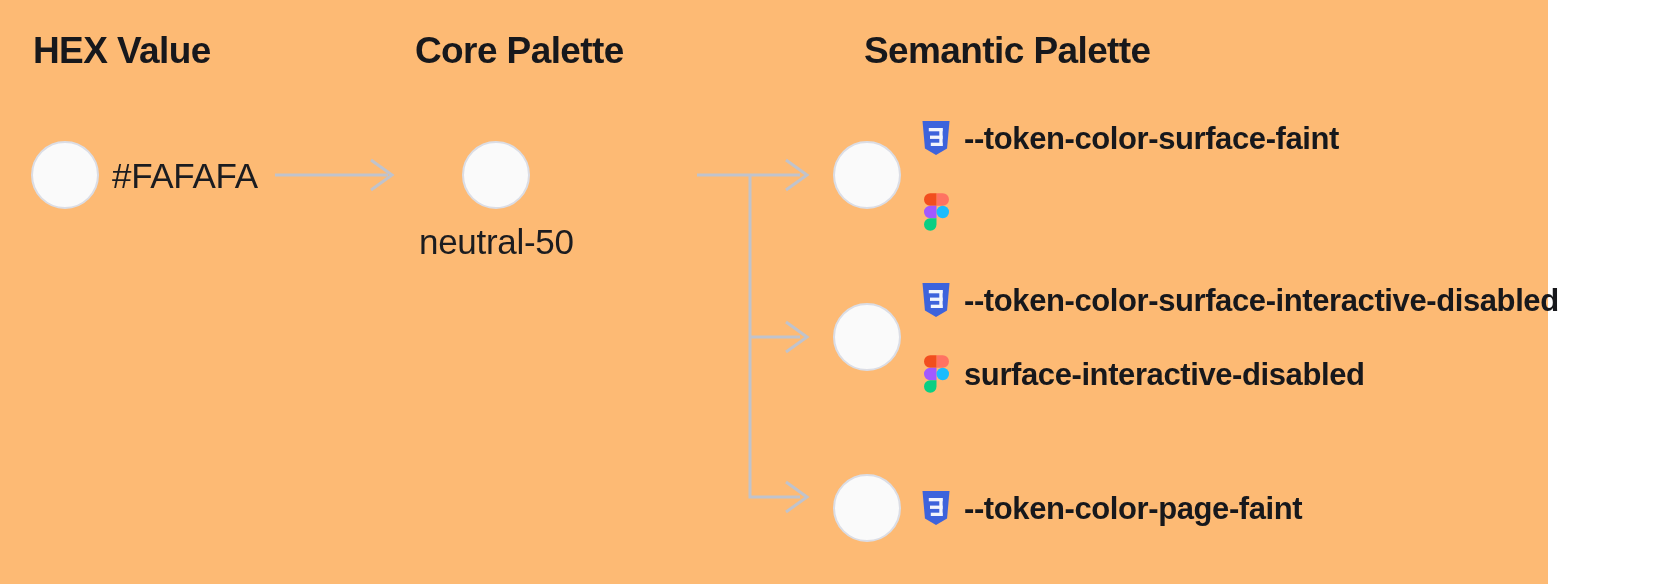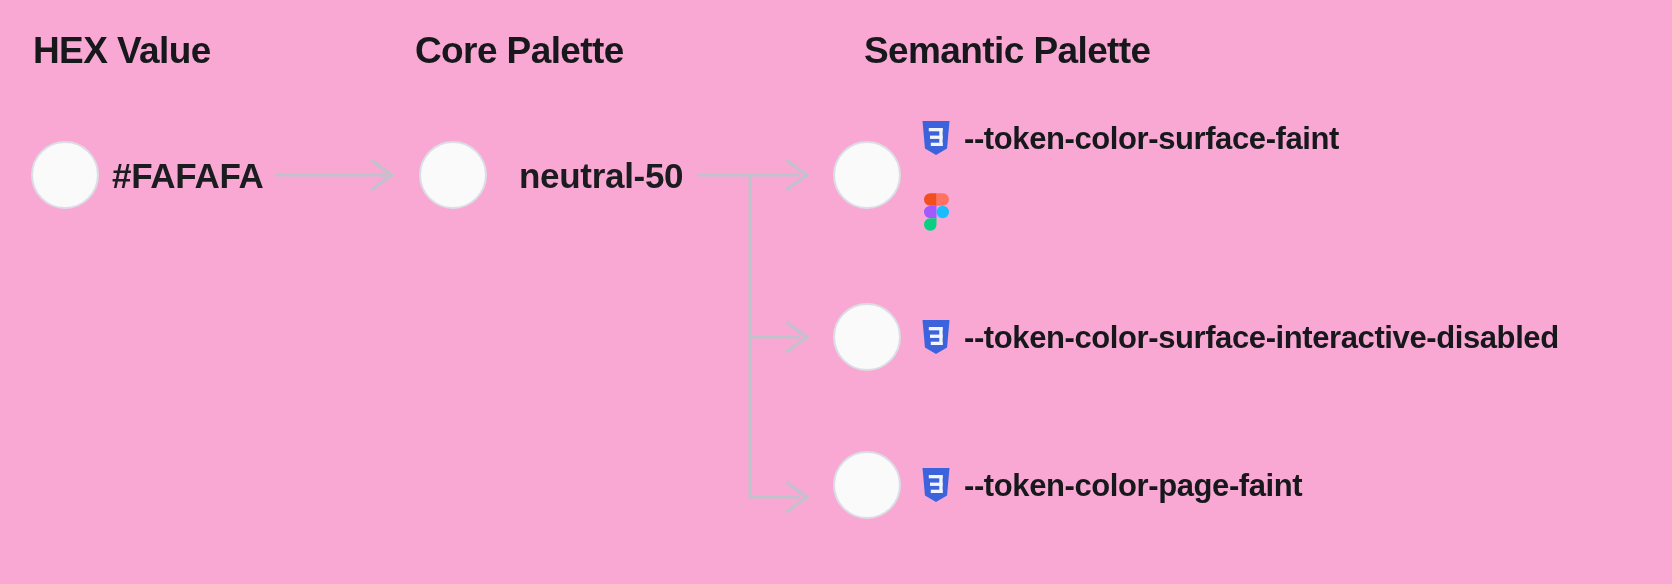--- a/index.html
+++ b/index.html
@@ -3,21 +3,21 @@
 <meta charset="utf-8">
 <style>
   * { margin: 0; padding: 0; box-sizing: border-box; }
   html, body { background: #ffffff; }
   body {
     width: 1672px; height: 584px;
     font-family: "Liberation Sans", "DejaVu Sans", sans-serif;
     color: #18181B;
     overflow: hidden;
   }
-  .canvas { position: relative; width: 1672px; height: 584px; background: #f9a8d4; }
+  .canvas { position: relative; width: 1548px; height: 584px; background: #fdba74; }
 
   .col-header {
     position: absolute; top: 32px;
     font-size: 37px; font-weight: 700; letter-spacing: -0.6px;
     color: #17181C; white-space: nowrap; line-height: 1;
   }
   #hdr-hex      { left: 33px;  }
   #hdr-core     { left: 415px; }
   #hdr-semantic { left: 864px; }
 
@@ -27,41 +27,41 @@
     background: #FAFAFA;
     border: 2.5px solid #DBDDE5;
   }
 
   .node-row {
     position: absolute;
     display: flex; align-items: center;
     height: 68px;
   }
   #hex-node  { left: 31px;  top: 141px; gap: 13px; }
-  #core-node { left: 419px; top: 141px; gap: 32px; }
+  #core-node { left: 419px; top: 141px; gap: 15px; flex-direction: column; }
 
   .node-label {
-    font-size: 35px; font-weight: 700; letter-spacing: -0.3px;
+    font-size: 35px; font-weight: 400; letter-spacing: -0.3px;
     color: #1B1C20; white-space: nowrap; line-height: 1;
   }
 
   #connectors {
     position: absolute; left: 0; top: 0;
     width: 1672px; height: 584px;
     pointer-events: none;
   }
 
   .semantic-row {
     position: absolute; left: 833px;
     display: flex; align-items: center; gap: 20px;
     height: 120px;
   }
   #semantic-row-0 { top: 115px; }
   #semantic-row-1 { top: 277px; justify-content: space-between; }
-  #semantic-row-2 { top: 425px; align-items: center; }
+  #semantic-row-2 { top: 448px; align-items: center; }
 
   .token-lines { display: flex; flex-direction: column; gap: 30px; }
   .token-line  { display: flex; align-items: center; gap: 13px; height: 44px; }
   .icon-box    { width: 30px; display: flex; align-items: center; justify-content: center; flex: 0 0 30px; }
   .token-text {
     font-size: 31px; font-weight: 700; letter-spacing: -0.4px;
     color: #17181C; white-space: nowrap; line-height: 1;
   }
 </style>
 </head>
@@ -133,20 +133,32 @@
           <svg width="30" height="34" viewBox="0 0 30 34">
             <path d="M1.5 0 H28.5 L26.05 27.6 L15 34 L3.95 27.6 Z" fill="#3D63DC"></path>
             <rect x="7.8" y="7" width="13.8" height="3.3" fill="#F2F5FC"></rect>
             <rect x="18.3" y="7" width="3.3" height="18" fill="#F2F5FC"></rect>
             <rect x="9" y="14.6" width="12.6" height="3.3" fill="#F2F5FC"></rect>
             <rect x="9.8" y="21.7" width="11.8" height="3.3" fill="#F2F5FC"></rect>
           </svg>
         </span>
         <span class="token-text">--token-color-surface-interactive-disabled</span>
       </div>
+      <div class="token-line">
+        <span class="icon-box">
+          <svg width="25" height="38" viewBox="0 0 38 57">
+            <path fill="#FF7262" d="M19 0h9.5a9.5 9.5 0 1 1 0 19H19z"></path>
+            <path fill="#F24E1E" d="M0 9.5A9.5 9.5 0 0 1 9.5 0H19v19H9.5A9.5 9.5 0 0 1 0 9.5z"></path>
+            <path fill="#A259FF" d="M0 28.5A9.5 9.5 0 0 1 9.5 19H19v19H9.5A9.5 9.5 0 0 1 0 28.5z"></path>
+            <path fill="#1ABCFE" d="M19 28.5a9.5 9.5 0 1 1 19 0 9.5 9.5 0 0 1-19 0z"></path>
+            <path fill="#0ACF83" d="M0 47.5A9.5 9.5 0 0 1 9.5 38H19v9.5a9.5 9.5 0 0 1-19 0z"></path>
+          </svg>
+        </span>
+        <span class="token-text">surface-interactive-disabled</span>
+      </div>
     </div>
   </div>
 
   <div id="semantic-row-2" class="semantic-row">
     <span class="swatch"></span>
     <div class="token-lines">
       <div class="token-line">
         <span class="icon-box">
           <svg width="30" height="34" viewBox="0 0 30 34">
             <path d="M1.5 0 H28.5 L26.05 27.6 L15 34 L3.95 27.6 Z" fill="#3D63DC"></path>

